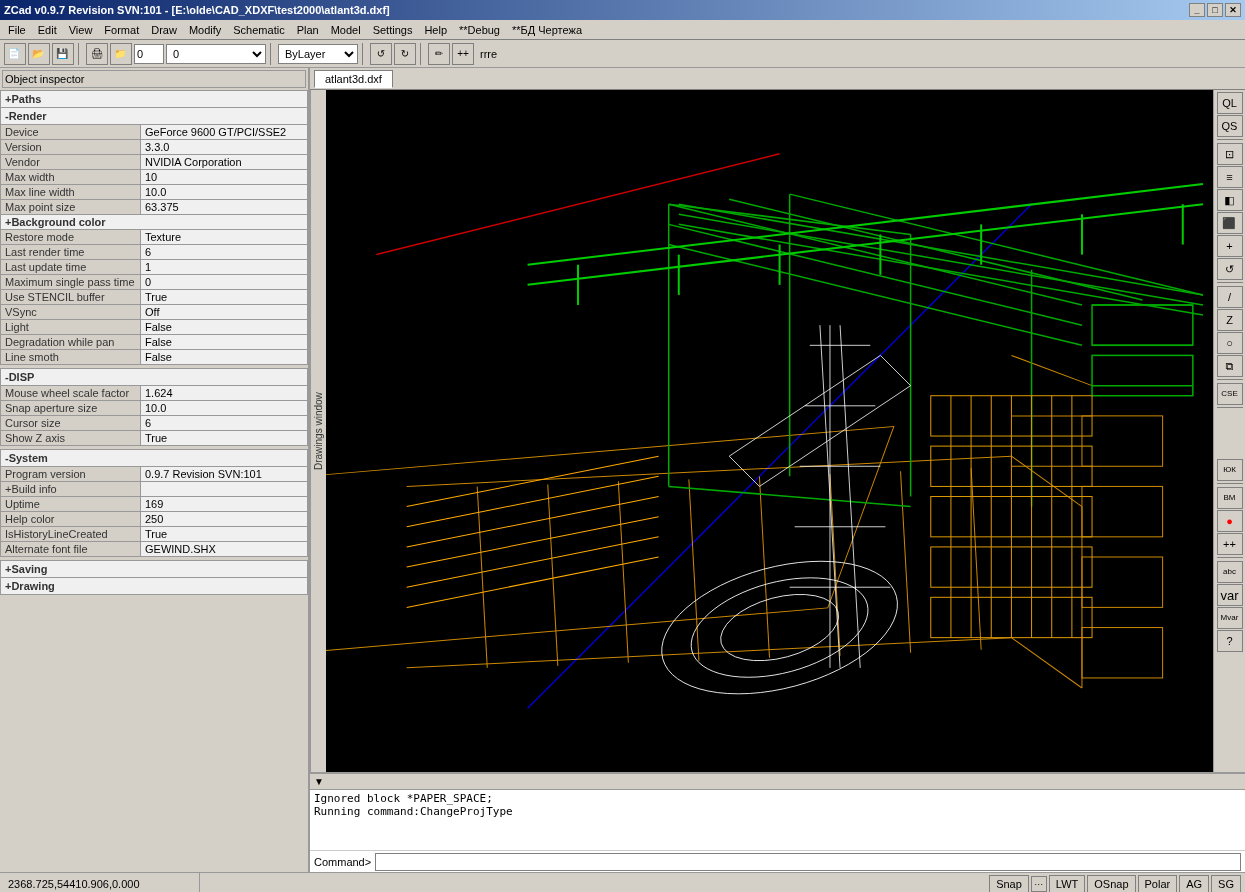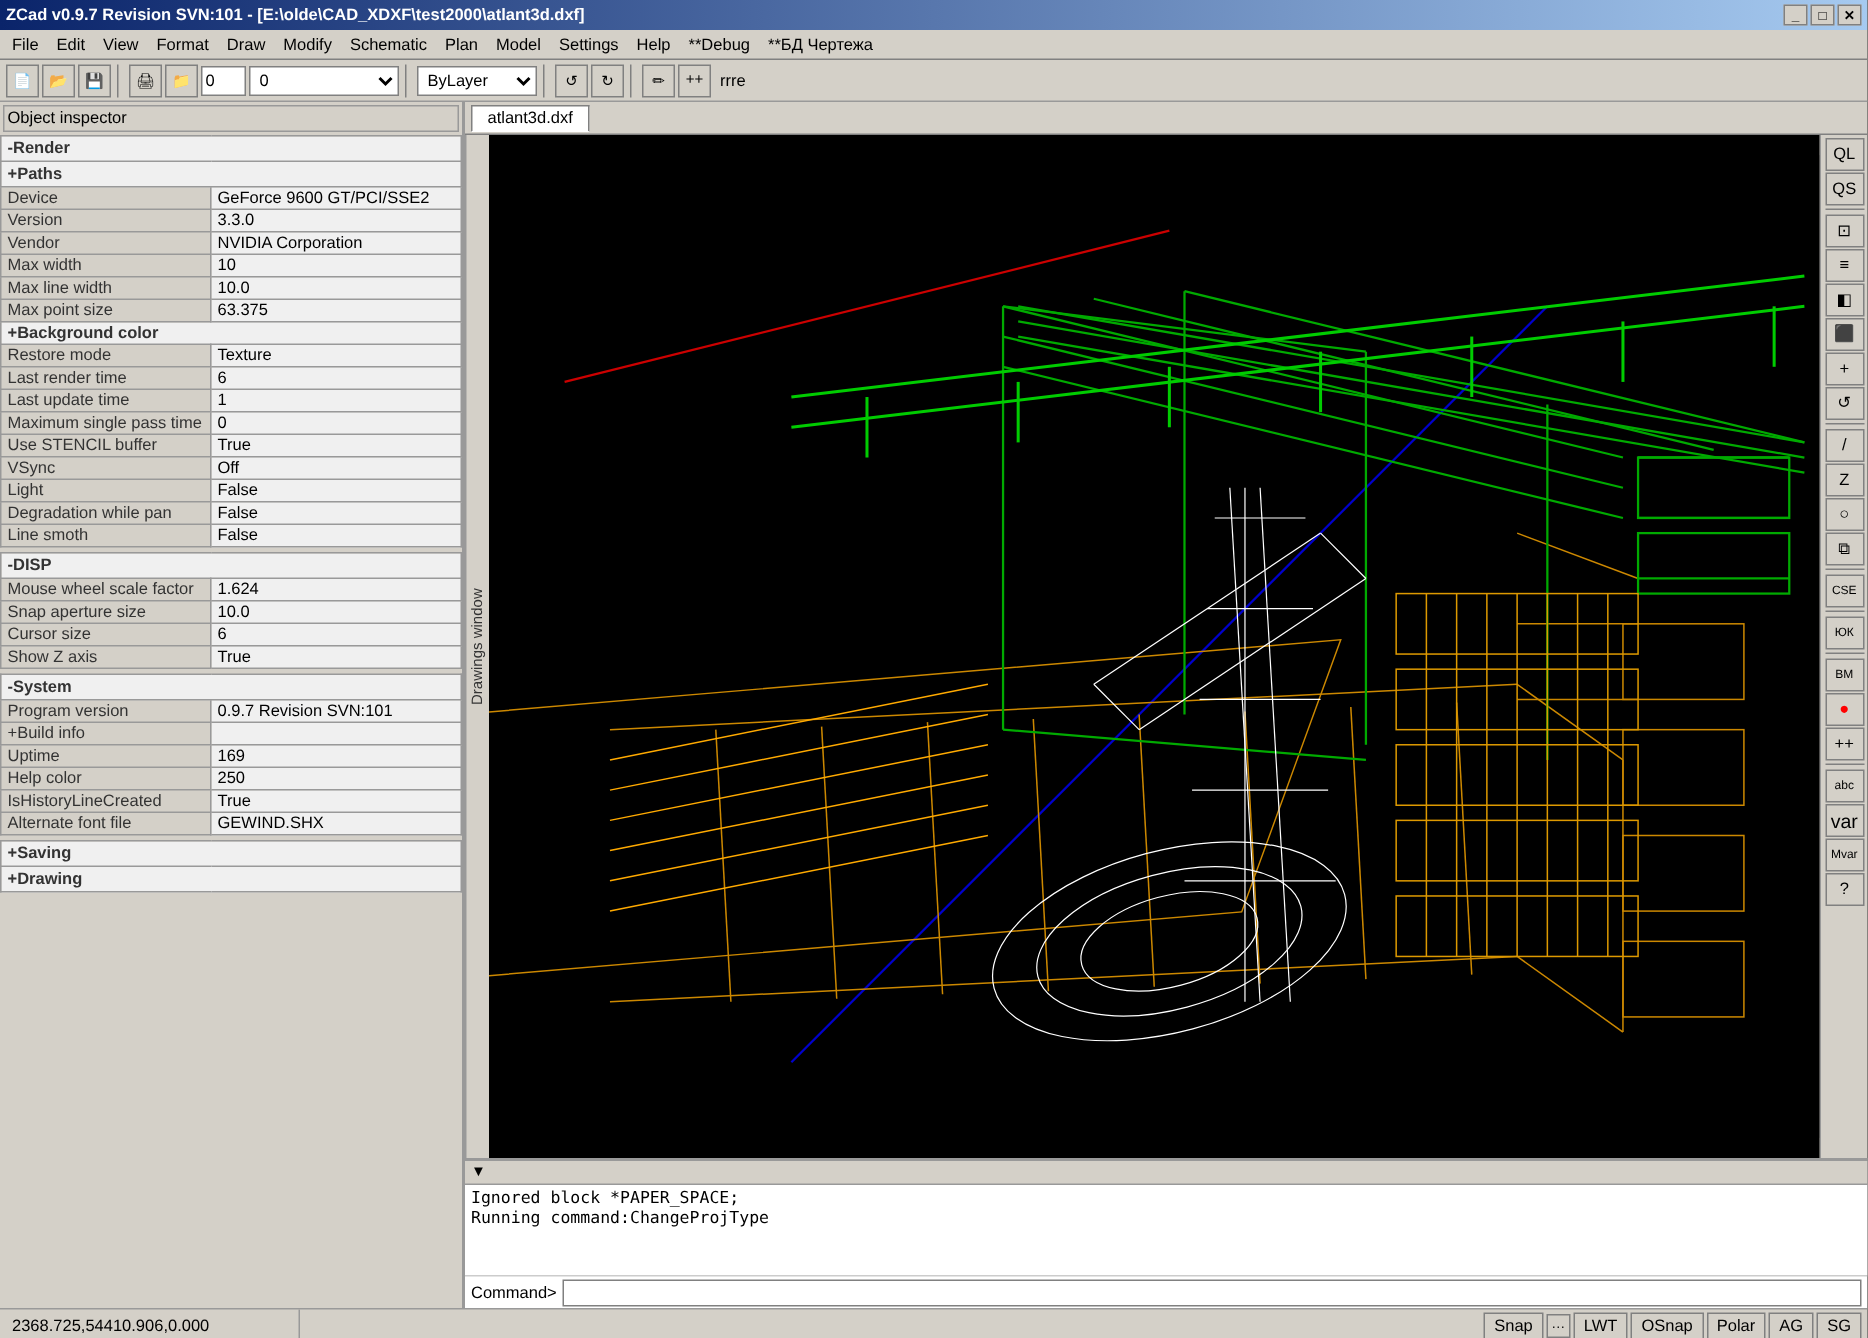--- a/index.html
+++ b/index.html
@@ -327,24 +327,24 @@
 
   <div id="left-panel">
     <div id="obj-inspector-header">
       <span>Object inspector</span>
     </div>
     <div id="prop-table-container">
       <table class="prop-table">
         <tbody id="prop-tbody">
 
         <tr class="section-header">
+              <td colspan="2">+Paths</td>
+            </tr>
+            <tr class="section-header">
               <td colspan="2">-Render</td>
-            </tr>
-            <tr class="section-header">
-              <td colspan="2">+Paths</td>
             </tr>
             <tr>
               <td>Device</td>
               <td>GeForce 9600 GT/PCI/SSE2</td>
             </tr>
             <tr>
               <td>Version</td>
               <td>3.3.0</td>
             </tr>
             <tr>
@@ -605,21 +605,21 @@
           <div class="rt-btn" style="font-size: 11px;">+</div>
           <div class="rt-btn" style="font-size: 11px;">↺</div>
           <div style="width: 26px; height: 2px; border-top: 1px solid rgb(128, 128, 128); margin: 1px 0px;"></div>
           <div class="rt-btn" style="font-size: 11px;">/</div>
           <div class="rt-btn" style="font-size: 11px;">Z</div>
           <div class="rt-btn" style="font-size: 11px;">○</div>
           <div class="rt-btn" style="font-size: 11px;">⧉</div>
           <div style="width: 26px; height: 2px; border-top: 1px solid rgb(128, 128, 128); margin: 1px 0px;"></div>
           <div class="rt-btn" style="font-size: 8px;">CSE</div>
           <div style="width: 26px; height: 2px; border-top: 1px solid rgb(128, 128, 128); margin: 1px 0px;"></div>
-          <div class="rt-btn" style="font-size: 8px;">ЮК</div>
+          <div class="rt-btn" style="font-size: 8px; margin-top: 48px;">ЮК</div>
           <div style="width: 26px; height: 2px; border-top: 1px solid rgb(128, 128, 128); margin: 1px 0px;"></div>
           <div class="rt-btn" style="font-size: 8px;">ВМ</div>
           <div class="rt-btn red-icon" style="font-size: 11px;">●</div>
           <div class="rt-btn" style="font-size: 11px;">++</div>
           <div style="width: 26px; height: 2px; border-top: 1px solid rgb(128, 128, 128); margin: 1px 0px;"></div>
           <div class="rt-btn" style="font-size: 8px;">abc</div>
           <div class="rt-btn" style="font-size: 13px;">var</div>
           <div class="rt-btn" style="font-size: 8px;">Mvar</div>
           <div class="rt-btn" style="font-size: 11px;">?</div>
         </div>

